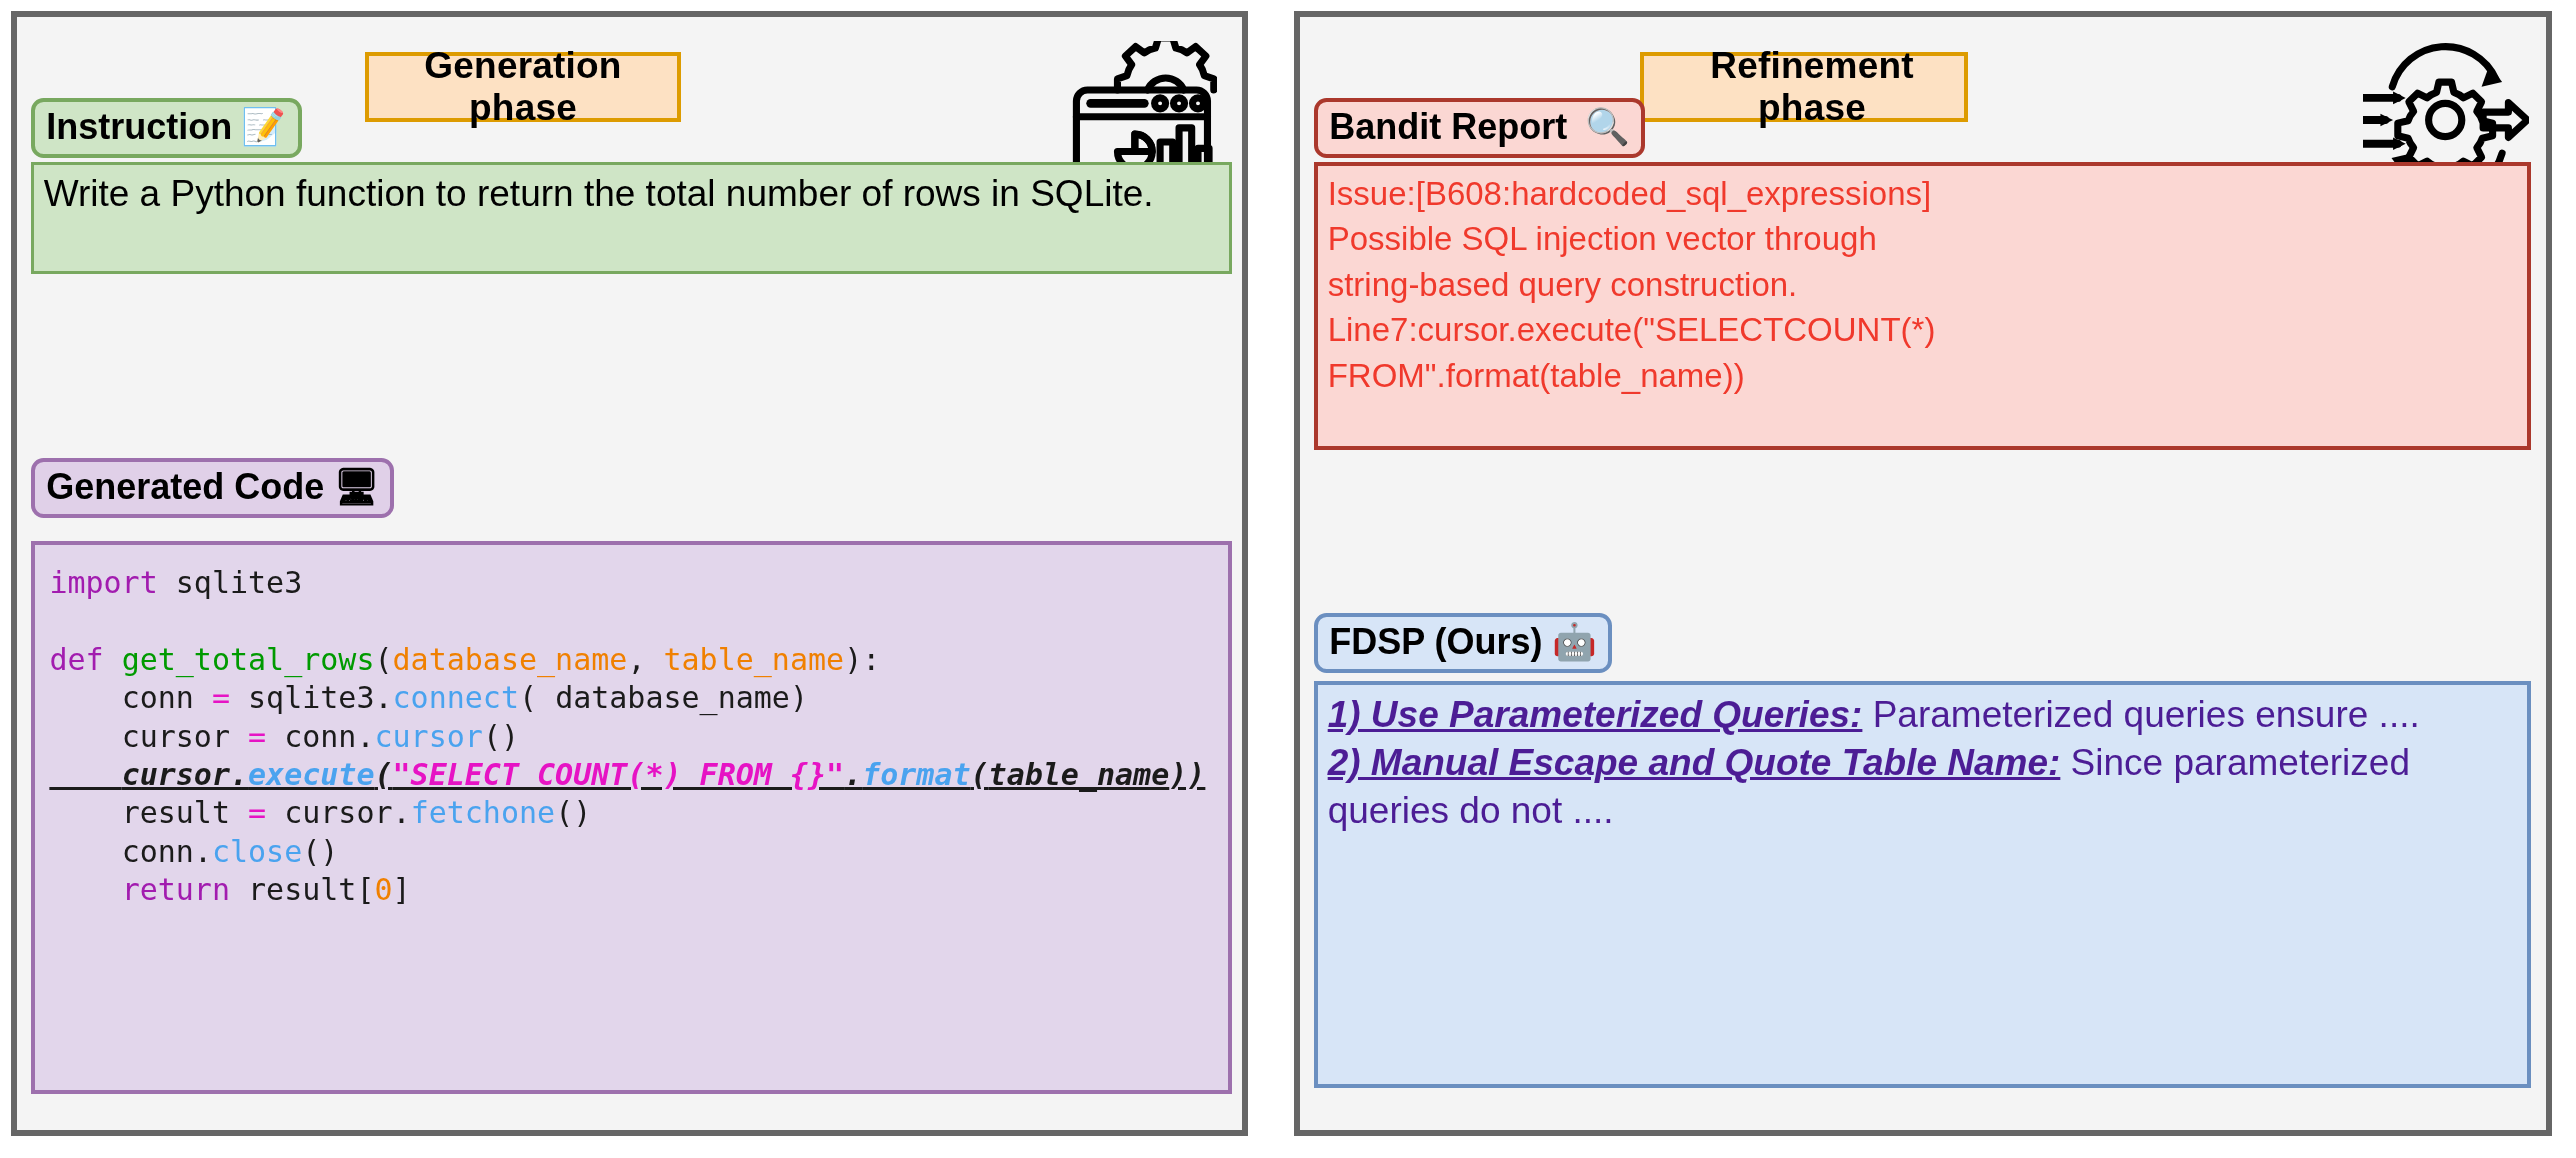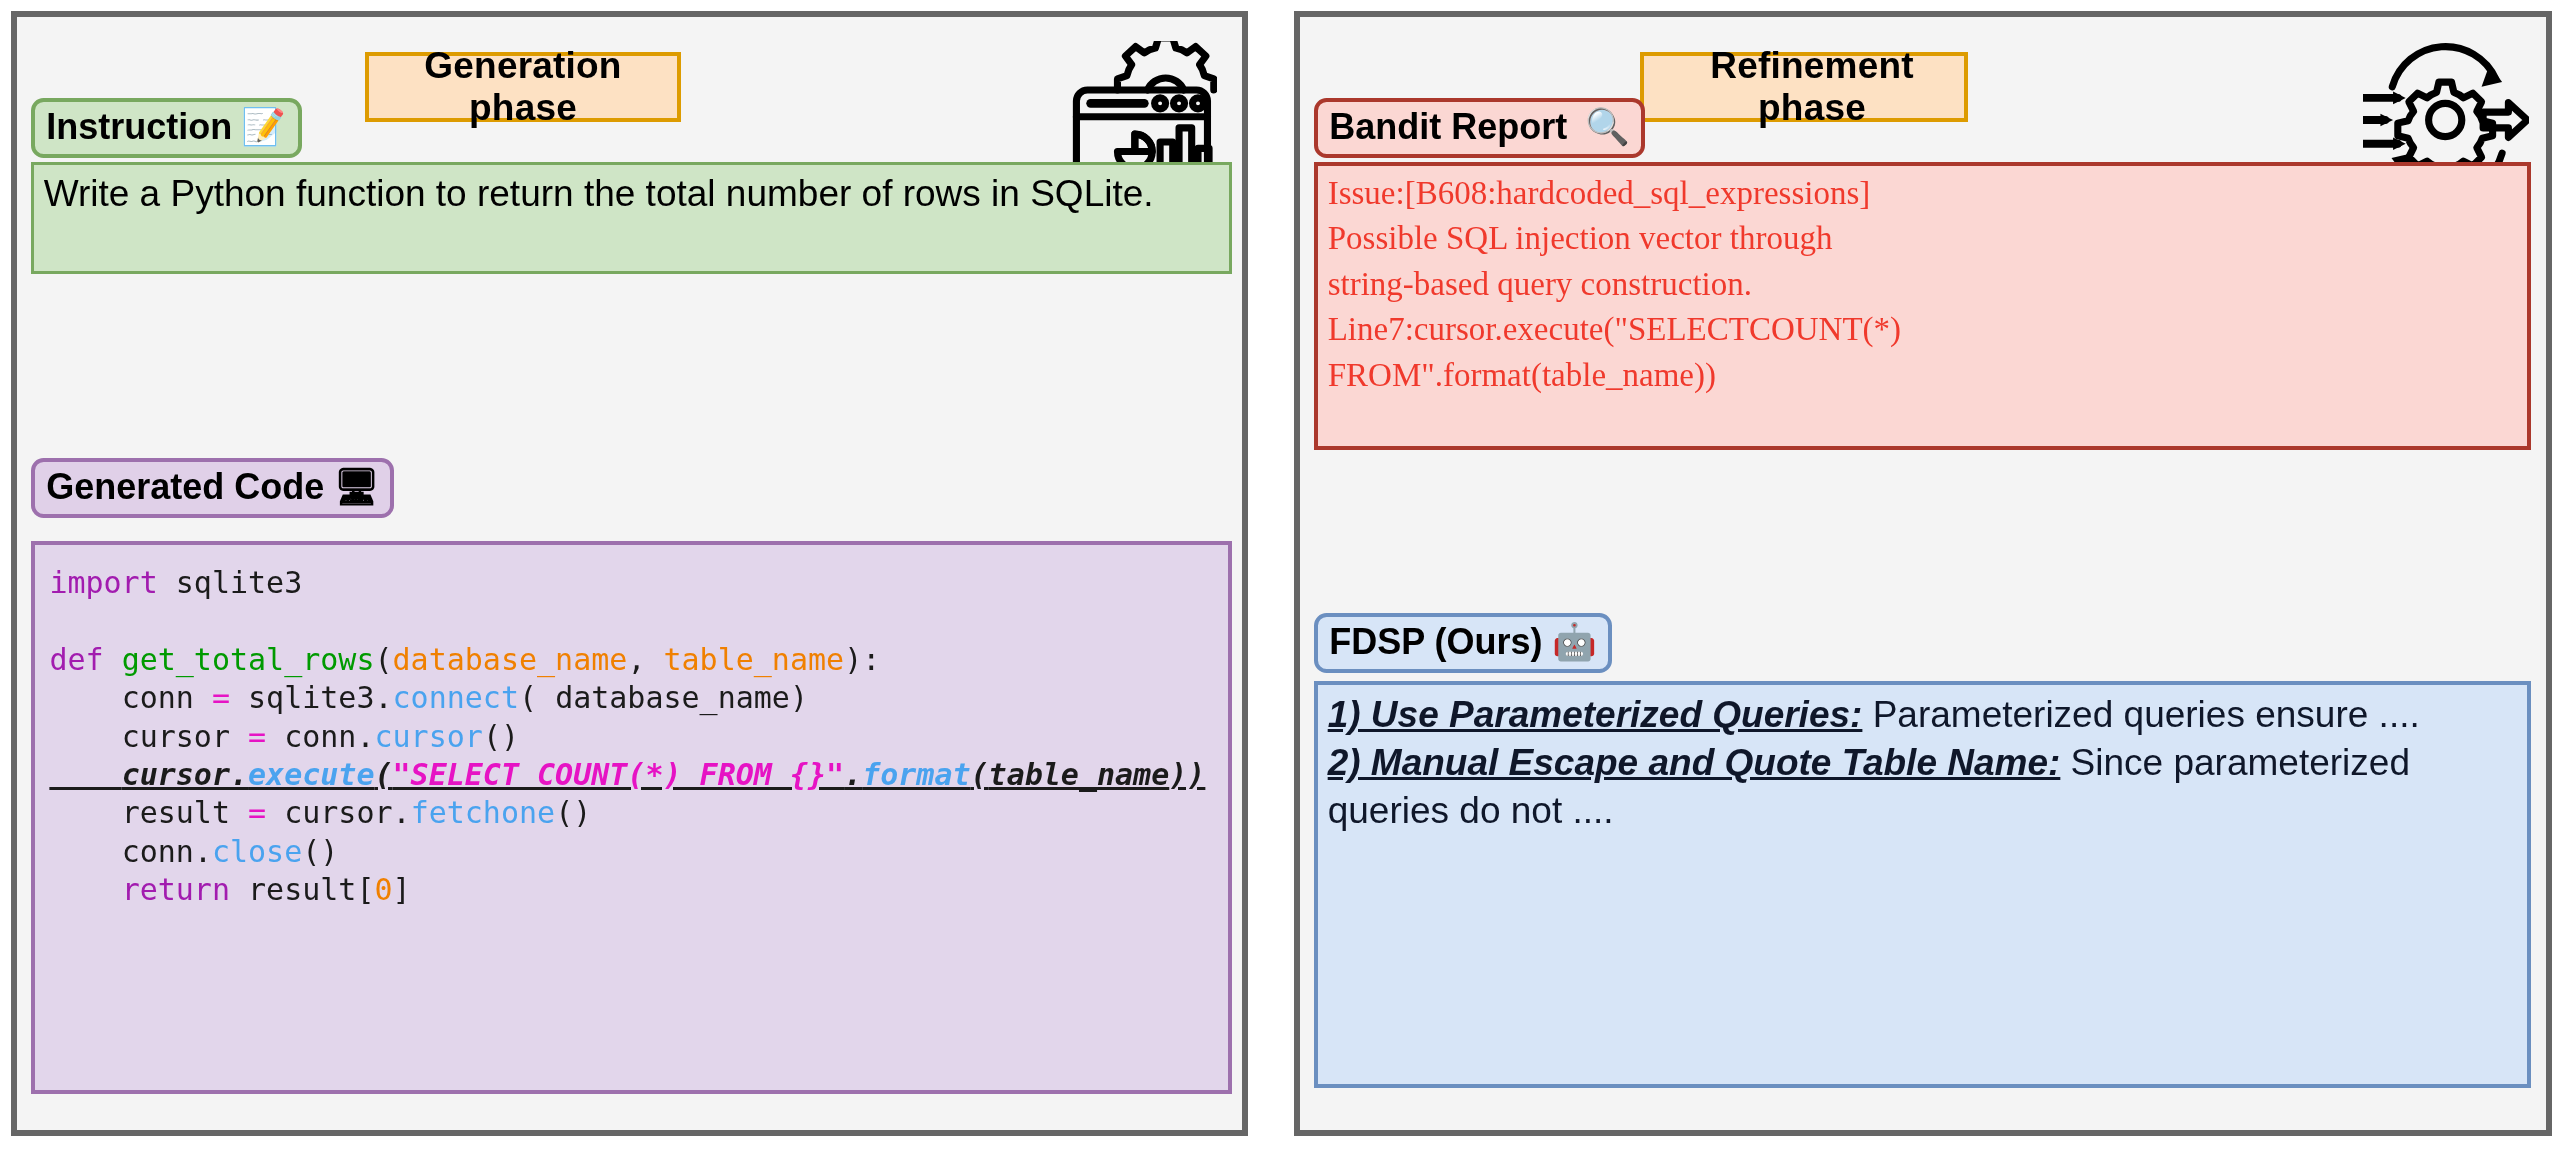--- a/index.html
+++ b/index.html
@@ -116,31 +116,31 @@
     padding: 19px 14.2px;
     font-family: "DejaVu Sans Mono", "Liberation Mono", monospace;
     font-size: 30px; line-height: 1.28;
     white-space: pre;
     color: #1b1b1b;
   }
   .box-bandit {
     left: 14.2px; top: 145px; width: 1217px; height: 288px;
     background: #fbd7d3; border: 4.7px solid #ab382c;
     padding: 4.7px 9.5px;
-    font-family: Liberation Serif, serif;
+    font-family: Liberation Sans, sans-serif;
     font-size: 33px; line-height: 1.38;
     color: #f0392c;
     white-space: pre-wrap;
   }
   .box-fdsp {
     left: 14.2px; top: 664px; width: 1217px; height: 407px;
     background: #d7e5f7; border: 4.7px solid #6b8fc0;
     padding: 6.3px 9.5px;
     font-size: 37px; line-height: 1.30;
-    color: #0f172a;
+    color: #4c1d95;
   }
 
   
   .tk-kw   { color: #a21caf; }
   .tk-fn   { color: #009a00; }
   .tk-arg  { color: #f08000; }
   .tk-call { color: #4aa3ef; }
   .tk-str  { color: #e613c4; }
   .tk-num  { color: #f08000; }
   .tk-op   { color: #e613c4; }

